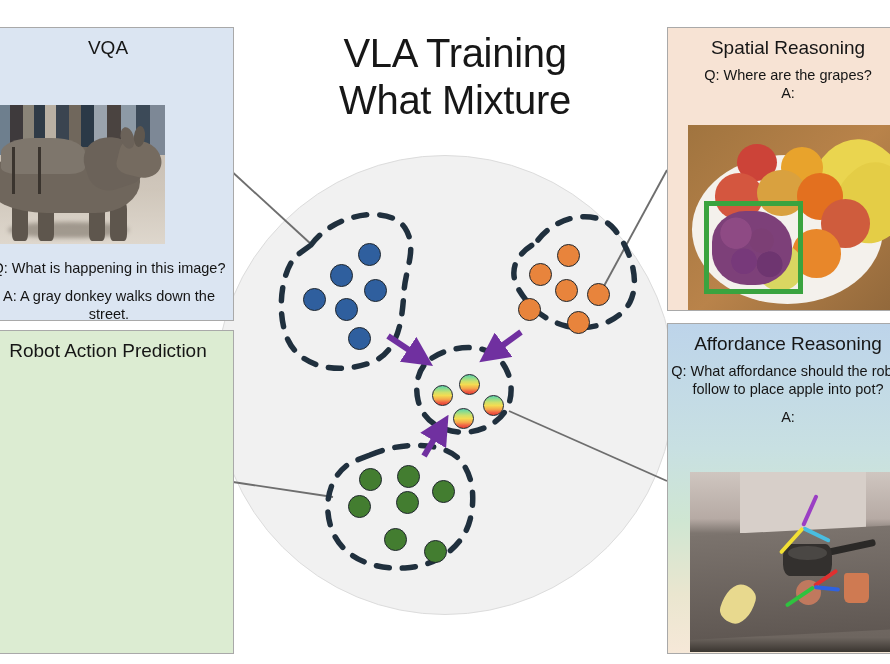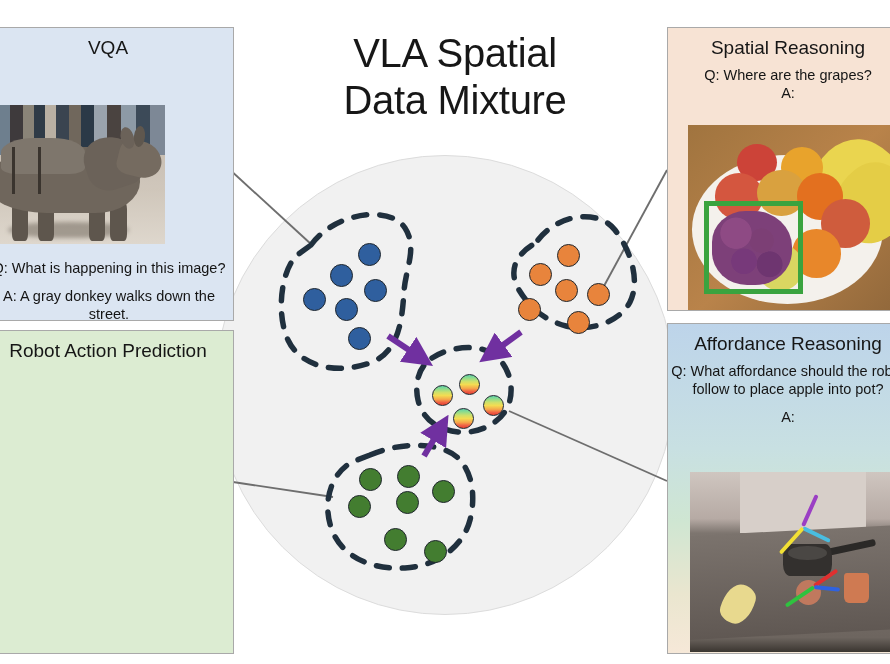--- a/index.html
+++ b/index.html
@@ -116,22 +116,22 @@
   .dot.green{background:#437d30;}
   .dot.mix{width:21px;height:21px;
     background:linear-gradient(180deg,#5fd0a8 0%,#8fdc8c 16%,#cfe06a 34%,#f3dc52 50%,#f6a84a 70%,#ee5a44 88%,#e8442f 100%);}
 </style>
 </head>
 <body>
 
 <div id="stage">
 
   <div class="title">
-    <div>VLA Spatial</div>
-    <div>Data Mixture</div>
+    <div>VLA Training</div>
+    <div>What Mixture</div>
   </div>
 
   <div id="center">
     <div class="bigcircle"></div>
 
     <svg width="890" height="664" style="position:absolute;left:0;top:0;">
 
       <g stroke="#6e6e6e" stroke-width="1.9" fill="none">
         <line x1="228" y1="168" x2="312" y2="245"></line>
         <line x1="667" y1="170" x2="604" y2="286"></line>

